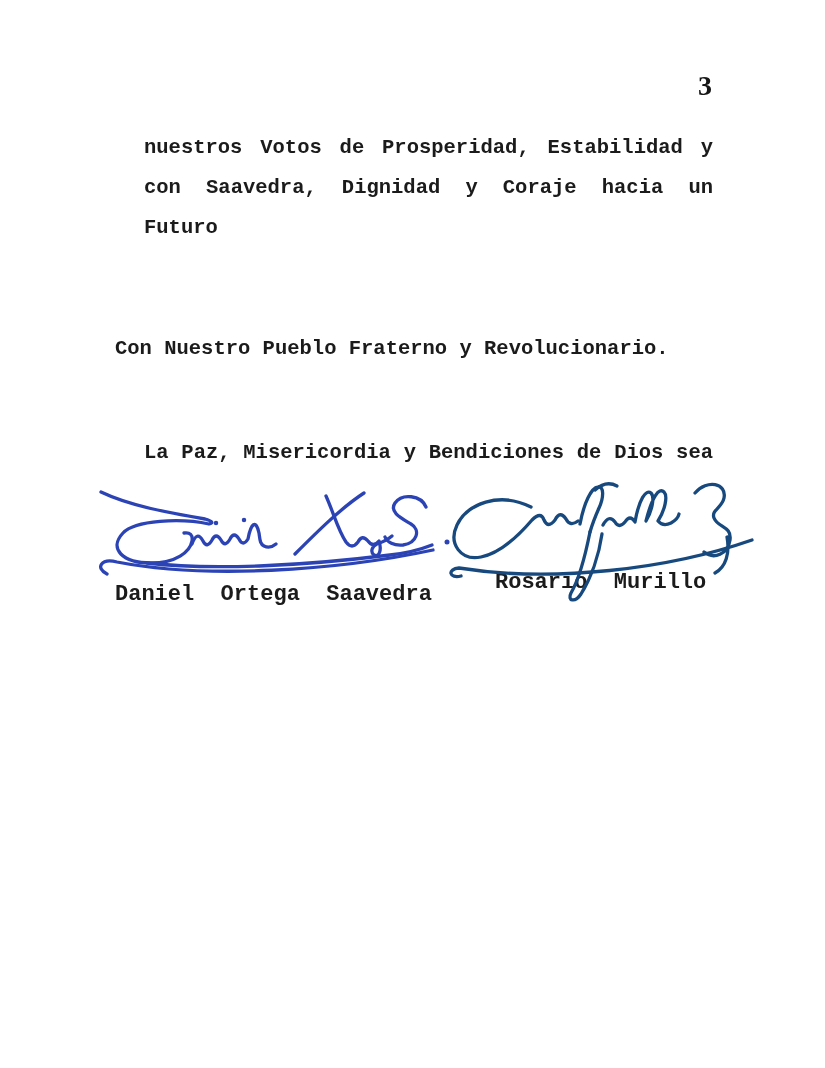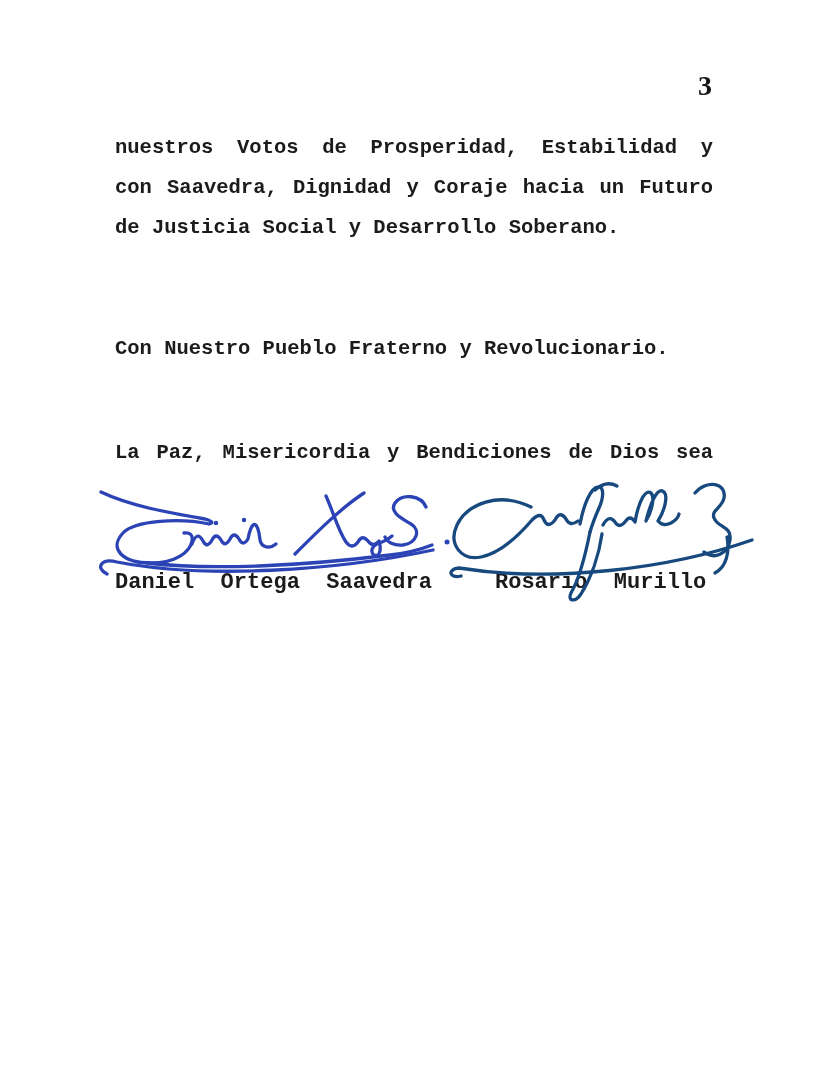--- a/index.html
+++ b/index.html
@@ -29,52 +29,52 @@
     color:#1b1b1b;
   }
   #para-1 { top:128px; }
   #para-2 { top:329px; }
   #para-3 { top:433px; }
   .line { white-space:nowrap; }
   .line.fill {
     white-space:normal;
     text-align:justify;
     text-align-last:justify;
+    margin-left:29px;
   }
   .sig-name {
     position:absolute;
     top:570px;
     font-weight:700;
     font-size:22px;
     line-height:26px;
     color:#1b1b1b;
     white-space:pre;
   }
-  #sig-name-left  { left:115px; }
+  #sig-name-left  { left:115px;margin-top:12px; }
   #sig-name-right { left:495px; }
   .sig-svg { position:absolute; z-index:3; }
   #sig-left-svg  { left:95px;  top:486px; }
   #sig-right-svg { left:443px; top:477px; }
   .sig-svg path {
     fill:none;
     stroke-linecap:round;
     stroke-linejoin:round;
   }
 </style>
 </head>
 <body>
 
 <div class="page">
 
   <div class="page-number">3</div>
 
   <div class="para" id="para-1">
     <div class="line fill">nuestros Votos de Prosperidad, Estabilidad y</div>
     <div class="line fill">con Saavedra, Dignidad y Coraje hacia un Futuro</div>
-    <div class="line">de Justicia Social y Desarrollo Soberano.</div>
   </div>
 
   <div class="para" id="para-2">
     <div class="line">Con Nuestro Pueblo Fraterno y Revolucionario.</div>
   </div>
 
   <div class="para" id="para-3">
     <div class="line fill">La Paz, Misericordia y Bendiciones de Dios sea</div>
   </div>
 

